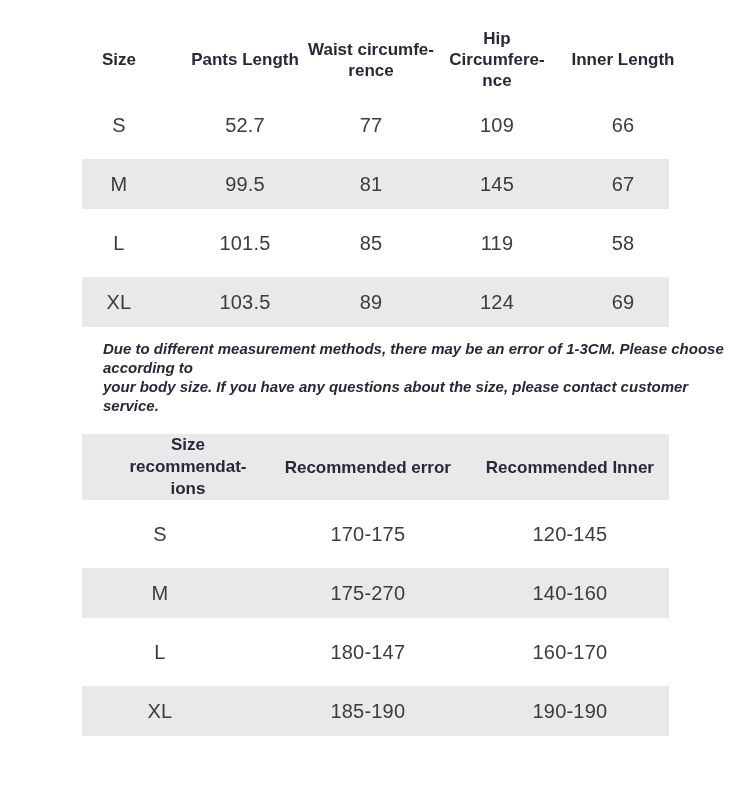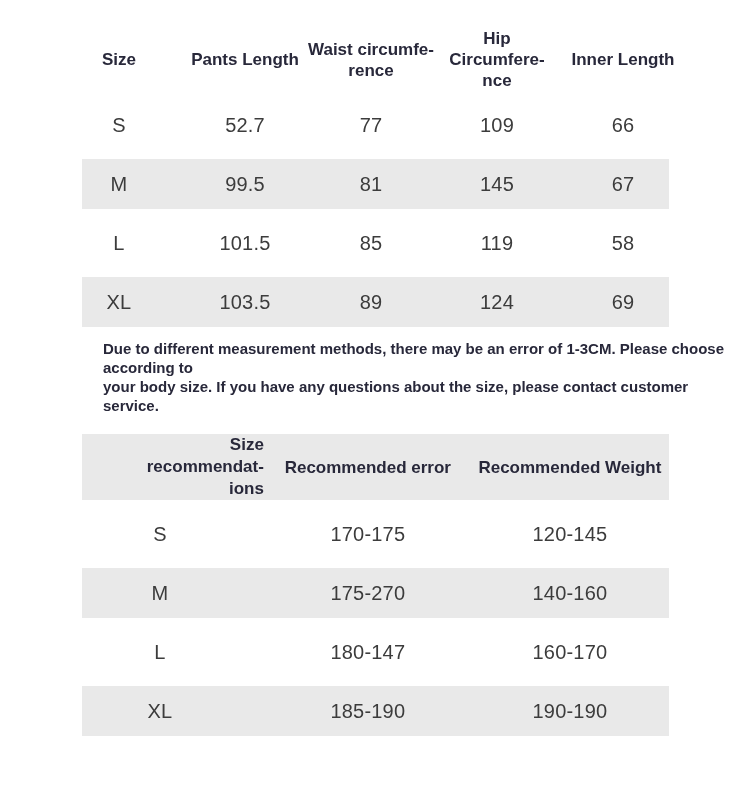--- a/index.html
+++ b/index.html
@@ -44,32 +44,33 @@
     letter-spacing: 0.2px;
   }
   
   .striped {
     background: linear-gradient(90deg,
       rgba(0,0,0,0) 0px, rgba(0,0,0,0) 26px,
       #e9e9e9 26px, #e9e9e9 613px,
       rgba(0,0,0,0) 613px, rgba(0,0,0,0) 630px);
   }
   .reco-tbl th.left-head {
-    text-align: right;
+    text-align: center;
     padding-left: 56px;
     line-height: 22px;
   }
   .reco-tbl th:nth-child(3), .reco-tbl td:nth-child(3) { padding-right: 18px; }
   .note {
     margin: 3px 0 0 103px;
     width: 636px;
     font-size: 15px;
     font-weight: 700;
     line-height: 19px;
     color: #28283a;
+    font-style: italic;
   }
 </style>
 </head>
 <body>
 
 <div class="canvas">
 
   <table class="tbl size-tbl">
     <colgroup>
       <col style="width:20%">
@@ -128,21 +129,21 @@
     <colgroup>
       <col style="width:33%">
         <col style="width:33%">
         <col style="width:34%">
     </colgroup>
     <thead>
       <tr class="striped">
         <th class="left-head">Size recommendat-
 ions</th>
         <th>Recommended error</th>
-        <th>Recommended Weight</th>
+        <th>Recommended Inner</th>
       </tr>
     </thead>
     <tbody>
       <tr>
         <td>S</td>
         <td>170-175</td>
         <td>120-145</td>
       </tr>
       <tr class="striped">
         <td>M</td>

